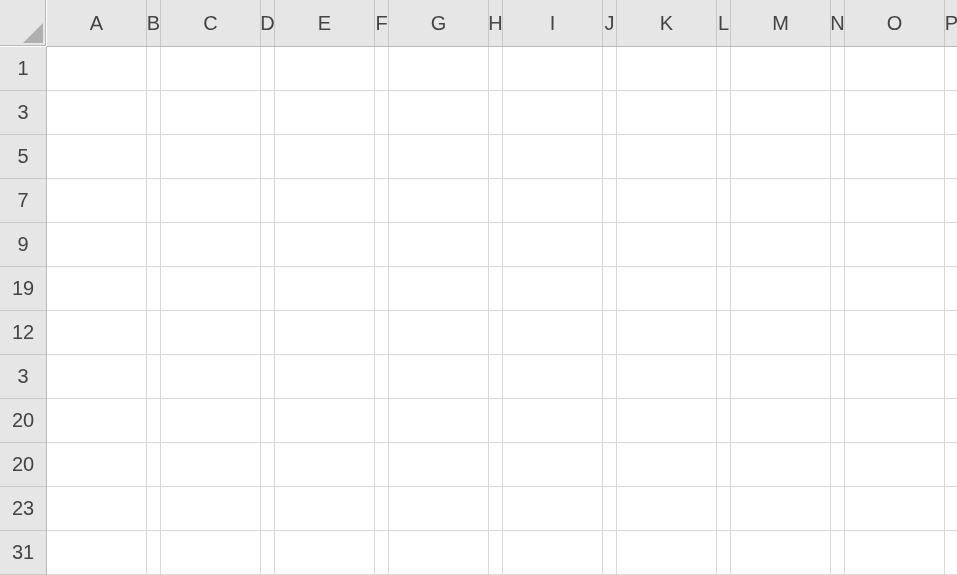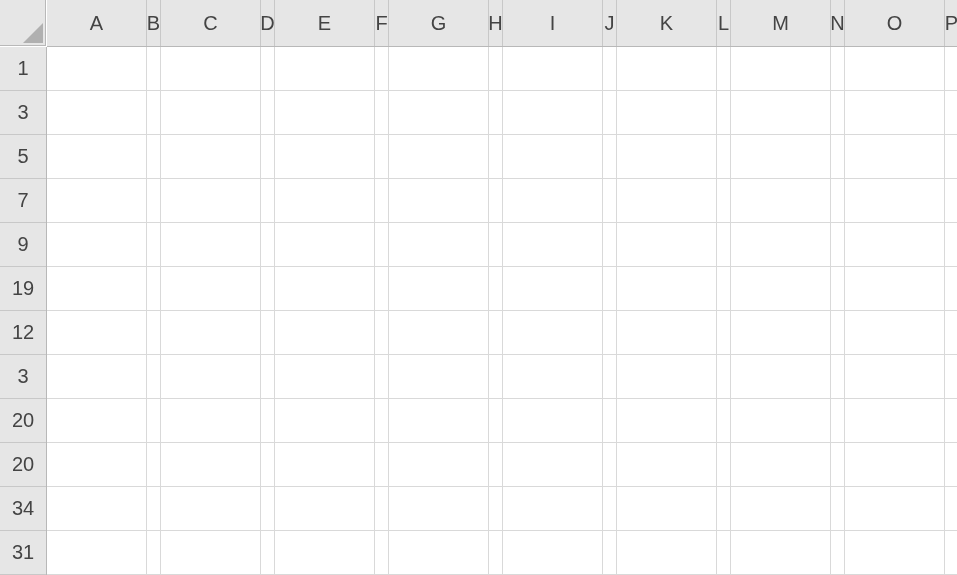--- a/index.html
+++ b/index.html
@@ -150,21 +150,21 @@
       <div class="row-band" style="height: 44px;">
         <div class="row-label">3</div>
       </div>
       <div class="row-band" style="height: 44px;">
         <div class="row-label">20</div>
       </div>
       <div class="row-band" style="height: 44px;">
         <div class="row-label">20</div>
       </div>
       <div class="row-band" style="height: 44px;">
-        <div class="row-label">34</div>
+        <div class="row-label">23</div>
       </div>
       <div class="row-band" style="height: 44px;">
         <div class="row-label">31</div>
       </div>
     </div>
   <div class="cells" id="cells">
       <div class="cell-row" style="height: 44px;">
         <div class="cell" style="width: 100px;"></div>
         <div class="cell" style="width: 14px;"></div>
         <div class="cell" style="width: 100px;"></div>

